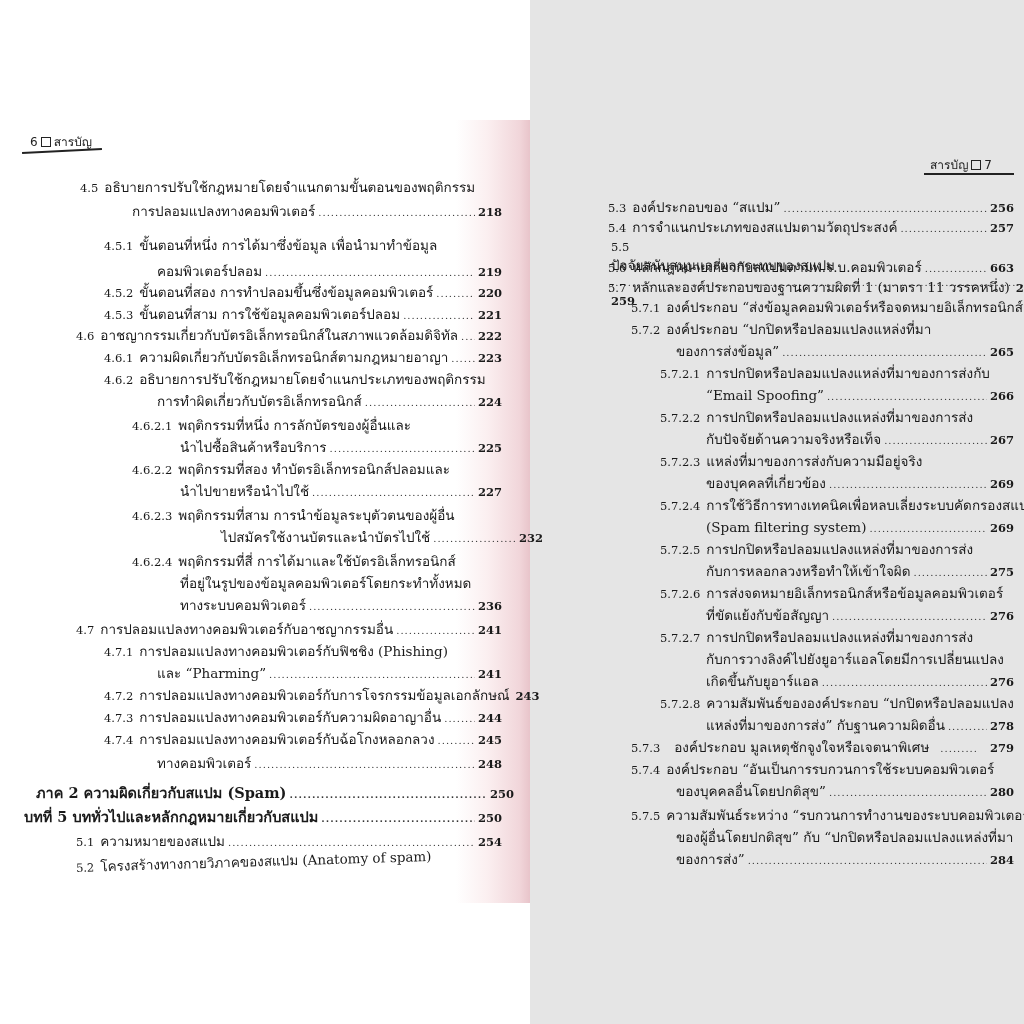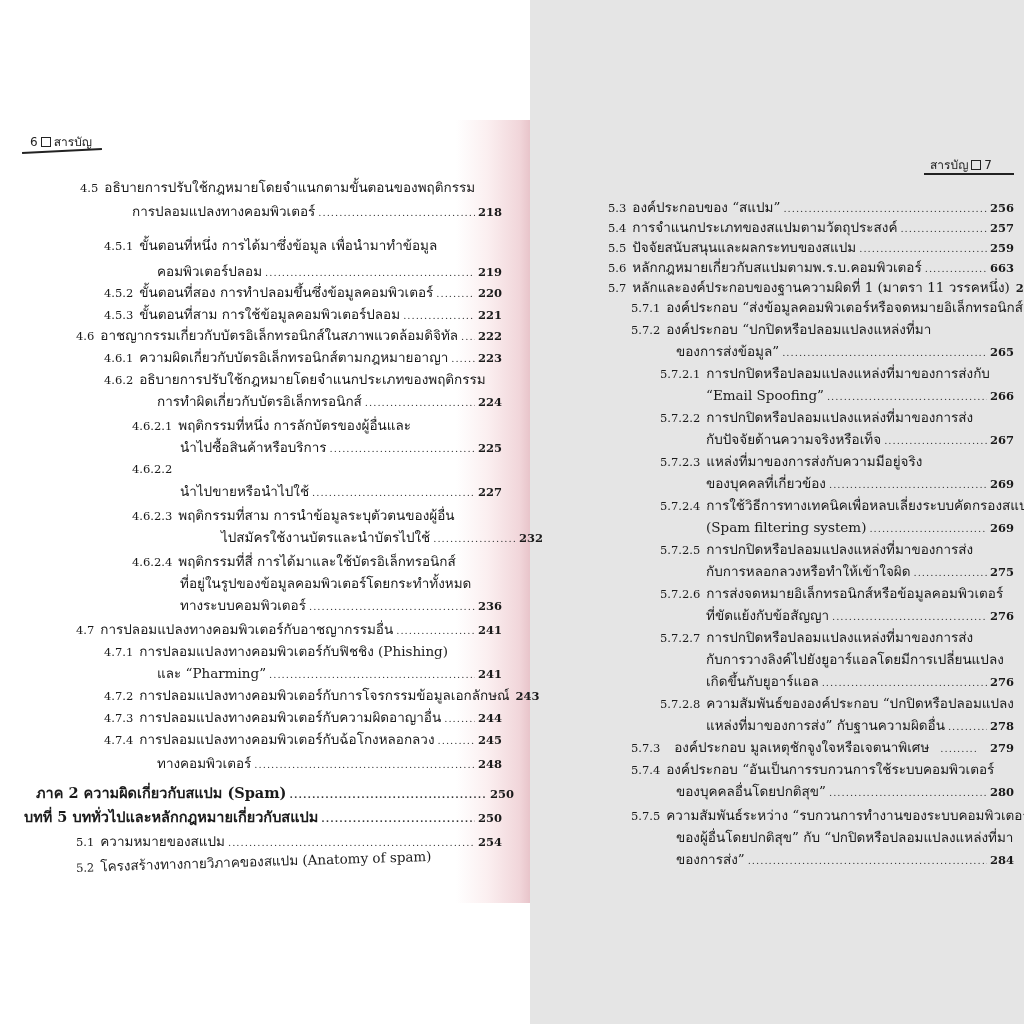--- a/index.html
+++ b/index.html
@@ -107,20 +107,21 @@
       <span class="num">4.6.2.1</span>
       <span class="txt">พฤติกรรมที่หนึ่ง การลักบัตรของผู้อื่นและ</span>
     </div>
     <div class="line" style="left: 180px; top: 438px; width: 322px;">
       <span class="txt">นำไปซื้อสินค้าหรือบริการ</span>
       <span class="leader"></span>
       <span class="pg">225</span>
     </div>
     <div class="line" style="left: 132px; top: 460px; width: 370px;">
       <span class="num">4.6.2.2</span>
+      <span class="txt">พฤติกรรมที่สอง ทำบัตรอิเล็กทรอนิกส์ปลอมและ</span>
     </div>
     <div class="line" style="left: 180px; top: 482px; width: 322px;">
       <span class="txt">นำไปขายหรือนำไปใช้</span>
       <span class="leader"></span>
       <span class="pg">227</span>
     </div>
     <div class="line" style="left: 132px; top: 506px; width: 370px;">
       <span class="num">4.6.2.3</span>
       <span class="txt">พฤติกรรมที่สาม การนำข้อมูลระบุตัวตนของผู้อื่น</span>
     </div>
@@ -204,21 +205,21 @@
       <span class="txt">องค์ประกอบของ “สแปม”</span>
       <span class="leader"></span>
       <span class="pg">256</span>
     </div>
     <div class="line" style="left: 608px; top: 218px; width: 406px;">
       <span class="num">5.4</span>
       <span class="txt">การจำแนกประเภทของสแปมตามวัตถุประสงค์</span>
       <span class="leader"></span>
       <span class="pg">257</span>
     </div>
-    <div class="line" style="left: 608px; top: 238px; width: 406px;">
+    <div class="line" style="left: 608px; top: 238px; width: 406px; flex-direction: column;">
       <span class="num">5.5</span>
       <span class="txt">ปัจจัยสนับสนุนและผลกระทบของสแปม</span>
       <span class="leader"></span>
       <span class="pg">259</span>
     </div>
     <div class="line" style="left: 608px; top: 258px; width: 406px;">
       <span class="num">5.6</span>
       <span class="txt">หลักกฎหมายเกี่ยวกับสแปมตามพ.ร.บ.คอมพิวเตอร์</span>
       <span class="leader"></span>
       <span class="pg">663</span>

